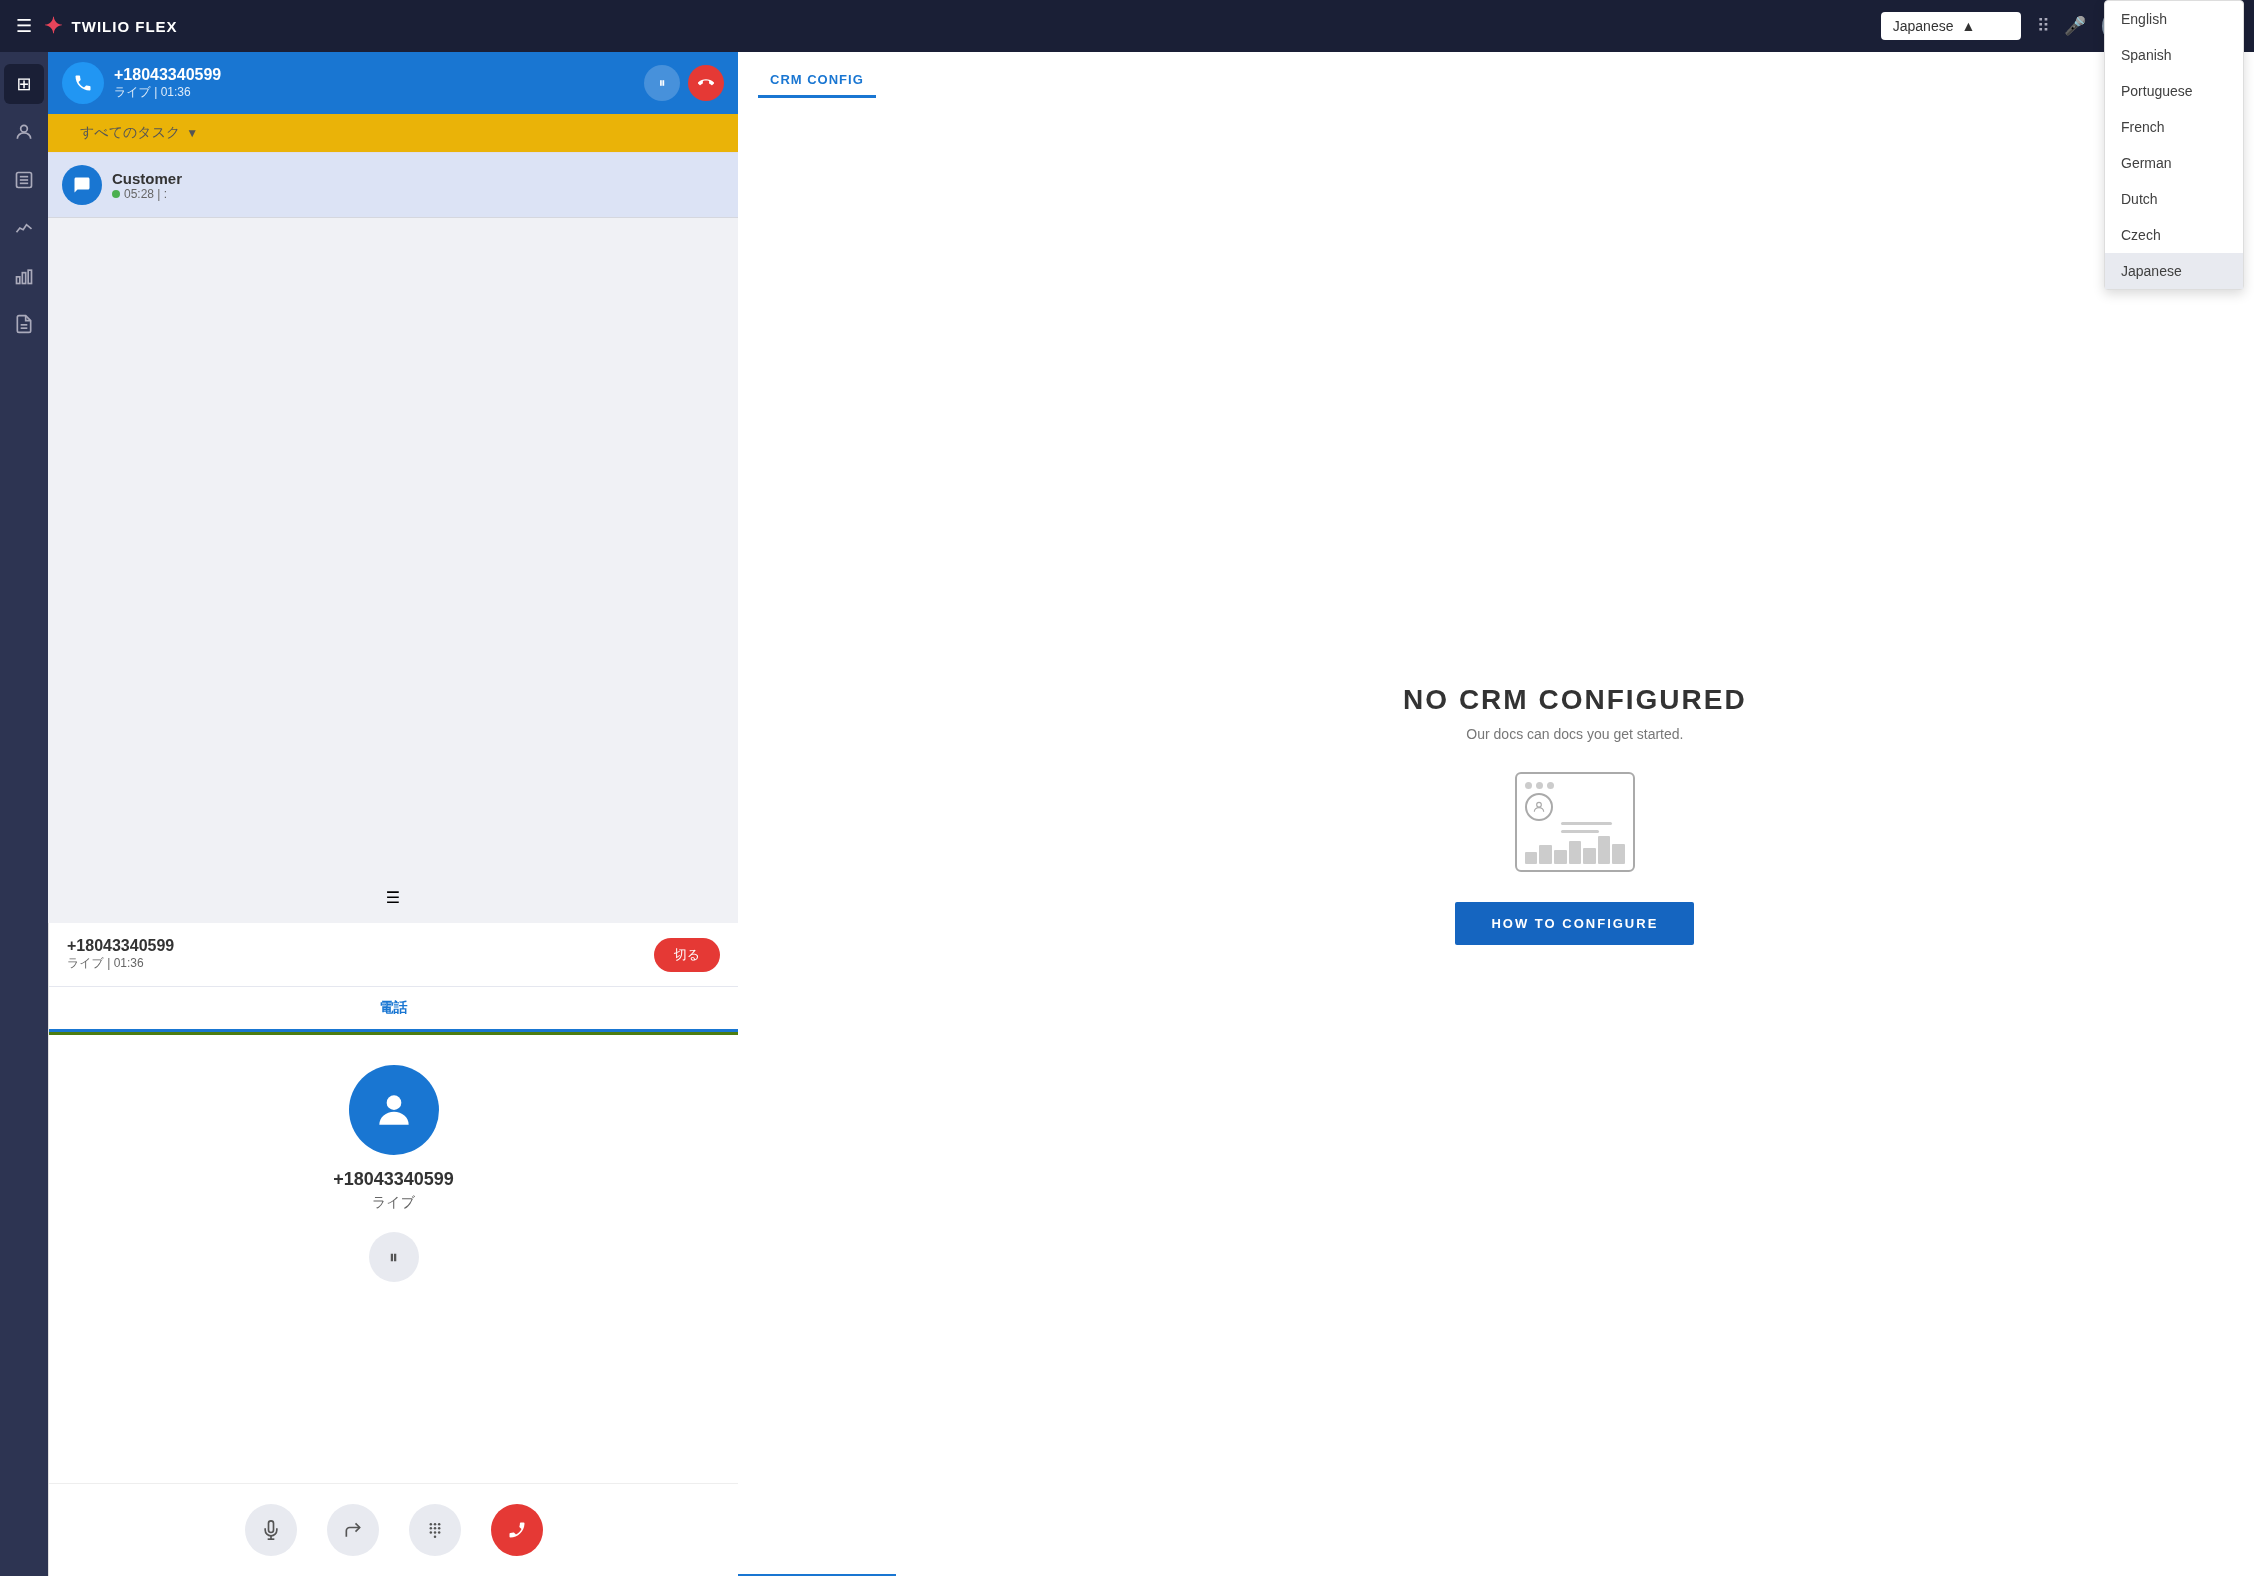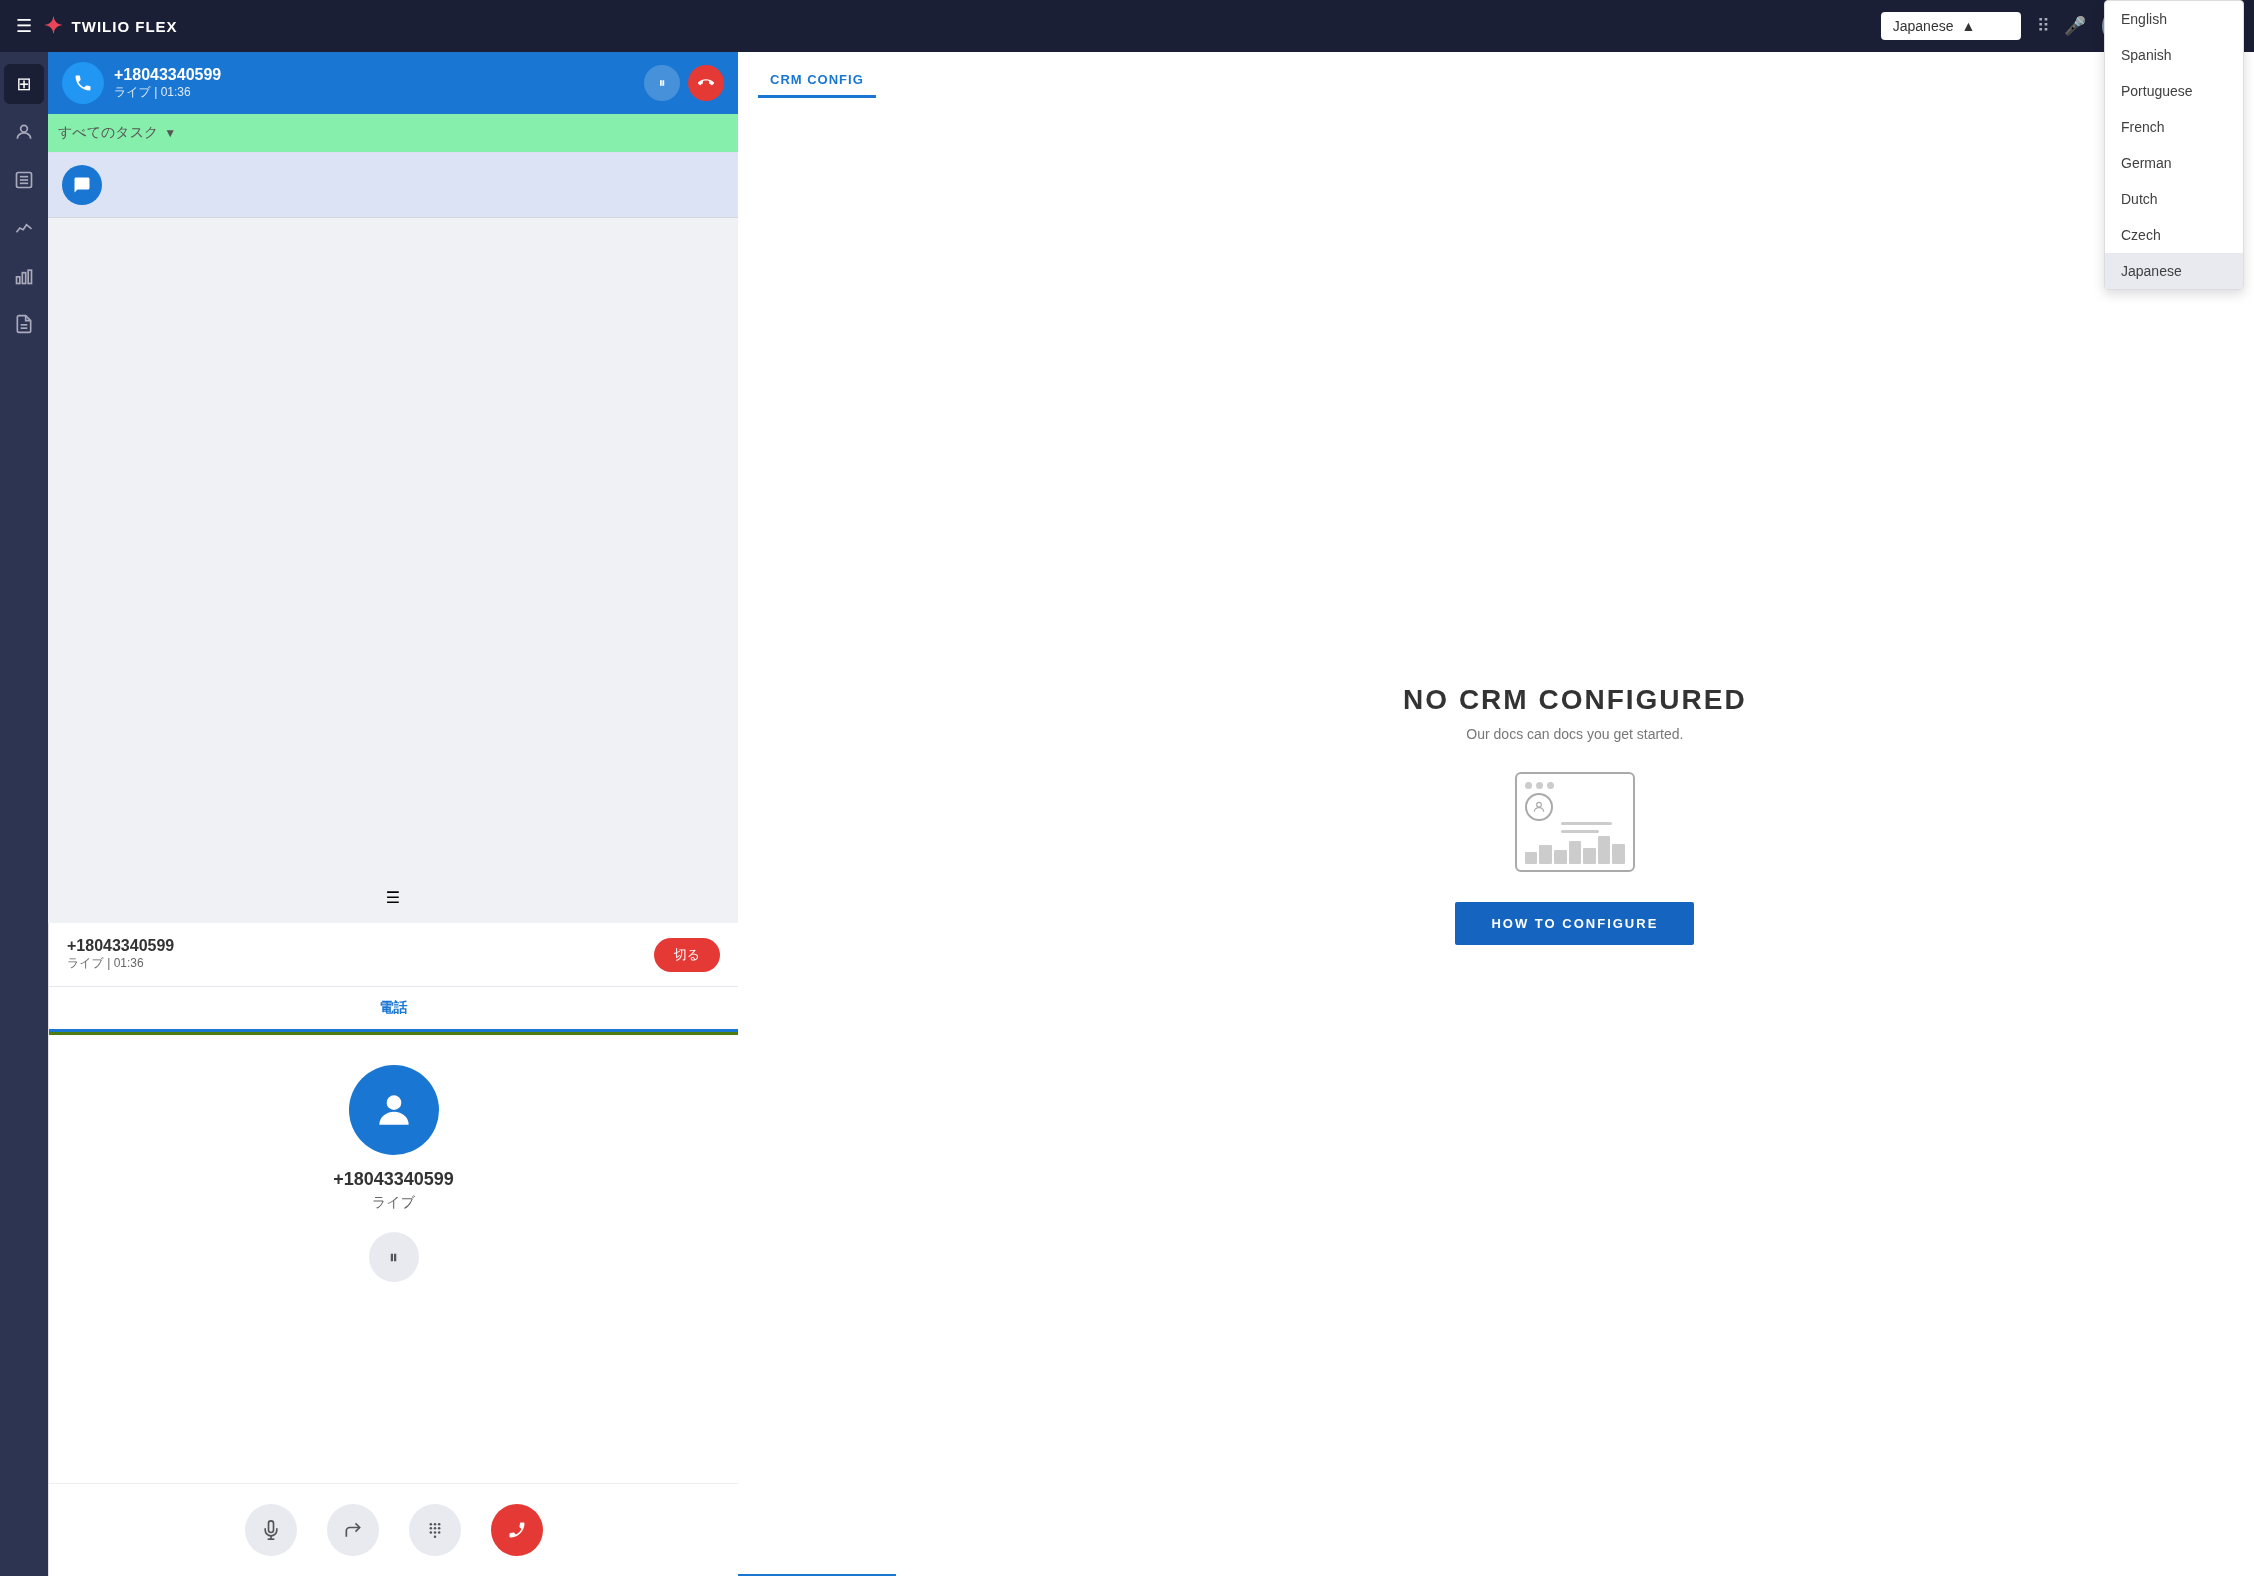--- a/index.html
+++ b/index.html
@@ -66,22 +66,22 @@
       width: 36px; height: 36px; background: rgba(255,255,255,0.2); border-radius: 50%;
       display: flex; align-items: center; justify-content: center; color: #fff; cursor: pointer; border: none;
     }
     .hangup-btn {
       width: 36px; height: 36px; background: #e53935; border-radius: 50%;
       display: flex; align-items: center; justify-content: center; color: #fff; cursor: pointer; border: none;
     }
 
     
     .task-list-header {
-      padding: 10px 10px; display: flex; align-items: center; gap: 6px;
-      background: #86efac; border-bottom: 1px solid #dde;
+      padding: 10px 32px; display: flex; align-items: center; gap: 6px;
+      background: #eab308; border-bottom: 1px solid #dde;
     }
     .task-list-title { font-size: 14px; color: #555; font-weight: 500; }
     .task-list-arrow { color: #555; font-size: 12px; }
 
     .task-item {
       display: flex; align-items: center; padding: 12px 14px; gap: 10px;
       background: #e8eaf0; border-bottom: 1px solid #d5d7de; cursor: pointer;
     }
     .task-item.active { background: #dce3f5; }
     .task-icon-circle {
@@ -312,20 +312,27 @@
     <div class="task-list-header">
       <span class="task-list-title">すべてのタスク</span>
       <span class="task-list-arrow">▼</span>
     </div>
 
     <div class="task-item active">
       <div class="task-icon-circle">
         <svg width="18" height="18" viewBox="0 0 24 24" fill="white">
             <path d="M20 2H4c-1.1 0-2 .9-2 2v18l4-4h14c1.1 0 2-.9 2-2V4c0-1.1-.9-2-2-2z"></path>
           </svg>
+      </div>
+      <div class="task-details">
+        <div class="task-customer">Customer</div>
+        <div class="task-meta">
+          <span class="online-dot"></span>
+          <span>05:28 | :</span>
+        </div>
       </div>
     </div>
 
     <div style="flex:1; background:#f0f1f5;"></div>
 
     <div class="task-divider">
       <span>☰</span>
     </div>
 
     <div class="detail-panel">

